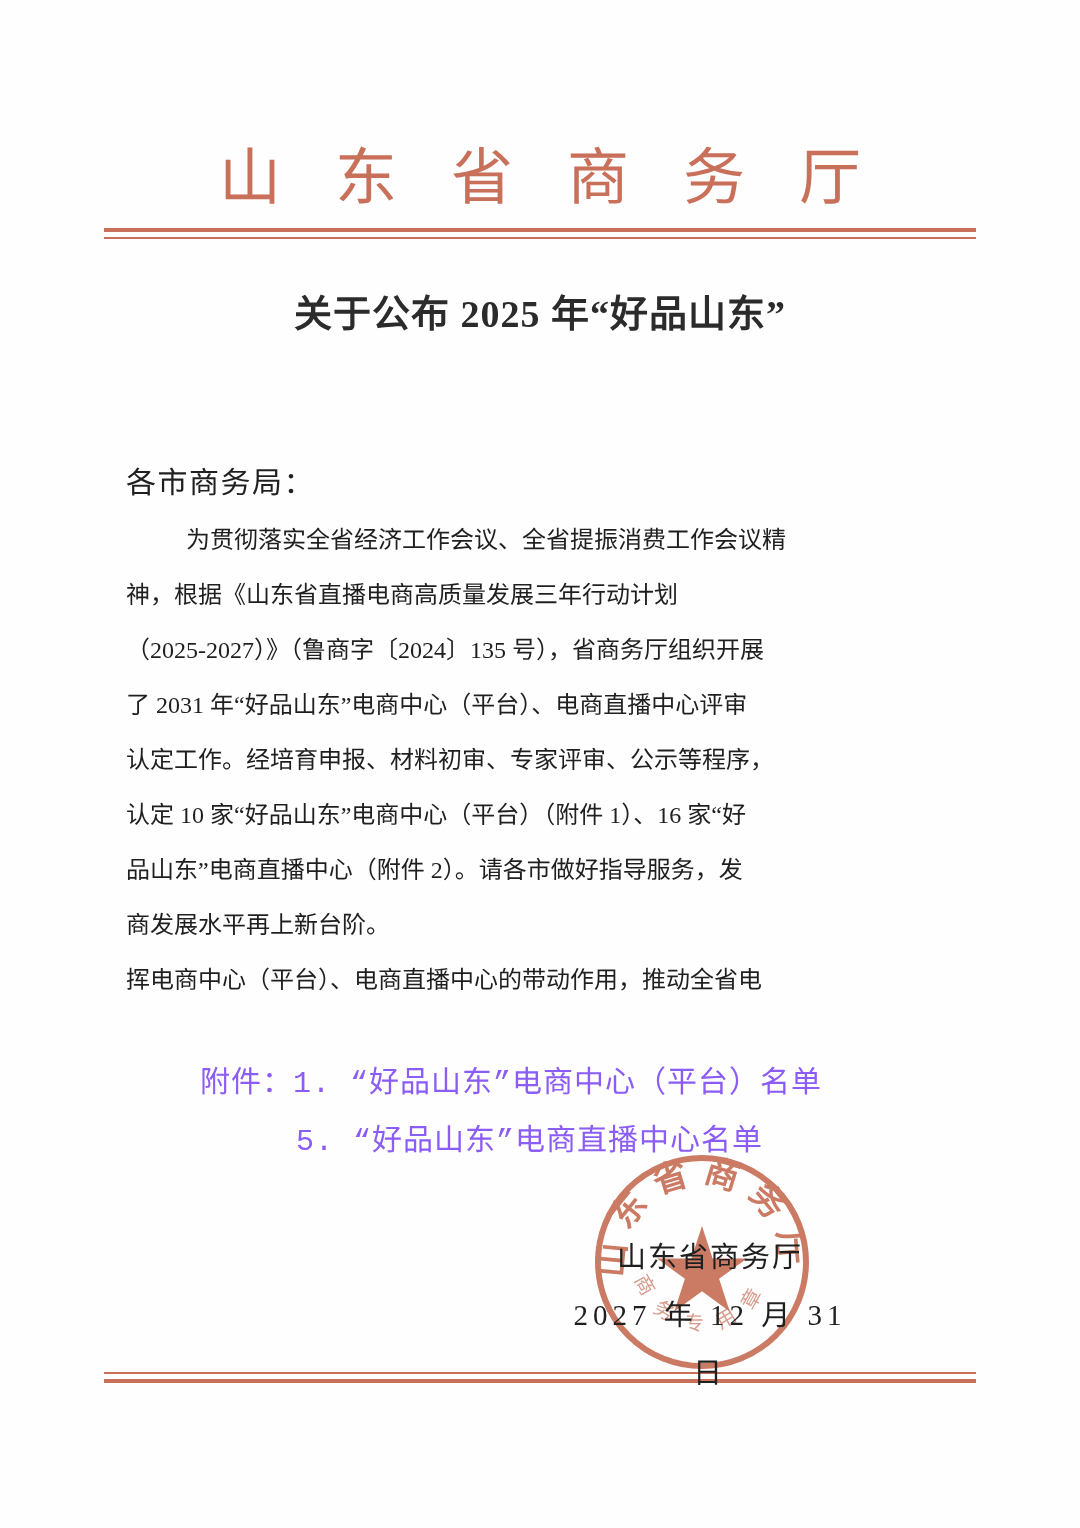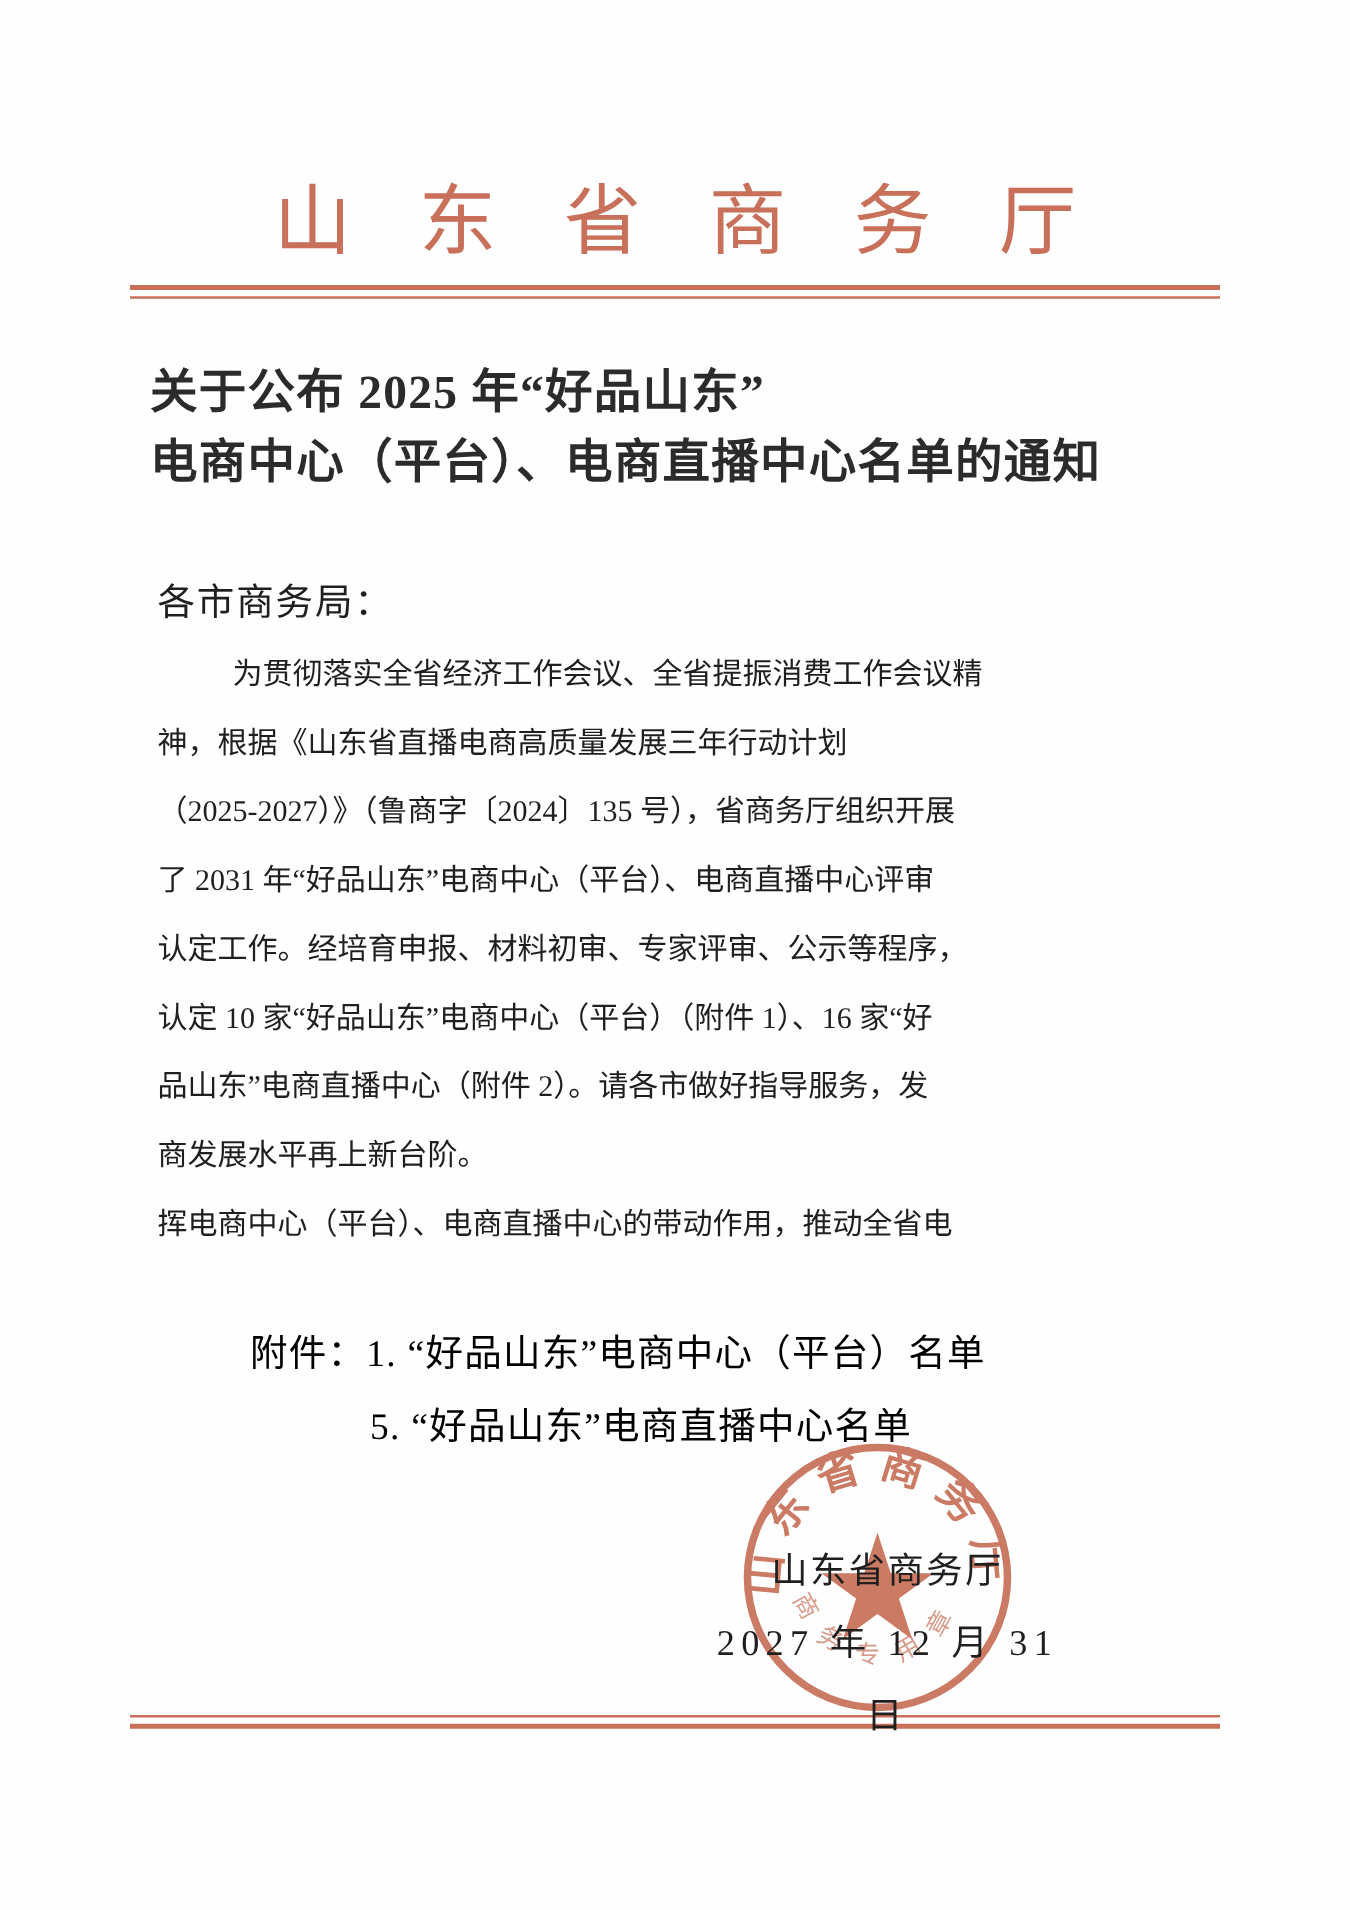--- a/index.html
+++ b/index.html
@@ -63,20 +63,21 @@
   .rule-gap {
     height: 5px;
   }
 
   
   .doc-title {
     position: absolute;
     left: 120px;
     right: 120px;
     top: 286px;
+    text-align: center;
     font-family: "Liberation Serif", "DejaVu Serif", serif;
     font-weight: bold;
     font-size: 38px;
     line-height: 56px;
     color: #2b2b2b;
     letter-spacing: 1px;
   }
   .doc-title .tline { display: block; white-space: nowrap; }
 
   
@@ -107,24 +108,24 @@
     display: block;
     white-space: nowrap;
     letter-spacing: 0;
   }
 
   
   .attachments {
     position: absolute;
     left: 200px;
     top: 1055px;
-    font-family: Liberation Serif, serif;
+    font-family: Liberation Mono, monospace;
     font-size: 30px;
     line-height: 58px;
-    color: #000000;
+    color: #8b5cf6;
     letter-spacing: 1px;
   }
   .attach-row { white-space: nowrap; }
   .attach-row.indent { padding-left: 96px; }
 
   
   .sign-block {
     position: absolute;
     left: 560px;
     top: 1228px;
@@ -175,21 +176,20 @@
   </div>
 
   <div class="rule-block-top">
     <div class="rule-thick"></div>
     <div class="rule-gap"></div>
     <div class="rule-thin"></div>
   </div>
 
   <div class="doc-title">
     <span class="tline">关于公布 2025 年“好品山东”</span>
-    <span class="tline">电商中心（平台）、电商直播中心名单的通知</span>
   </div>
 
   <div class="body-wrap">
     <div class="salutation">各市商务局：</div>
 
     <div class="para">
       <span class="pline" style="padding-left:60px;">为贯彻落实全省经济工作会议、全省提振消费工作会议精</span>
       <span class="pline">神，根据《山东省直播电商高质量发展三年行动计划</span>
       <span class="pline">（2025-2027）》（鲁商字〔2024〕135 号），省商务厅组织开展</span>
       <span class="pline">了 2031 年“好品山东”电商中心（平台）、电商直播中心评审</span>

